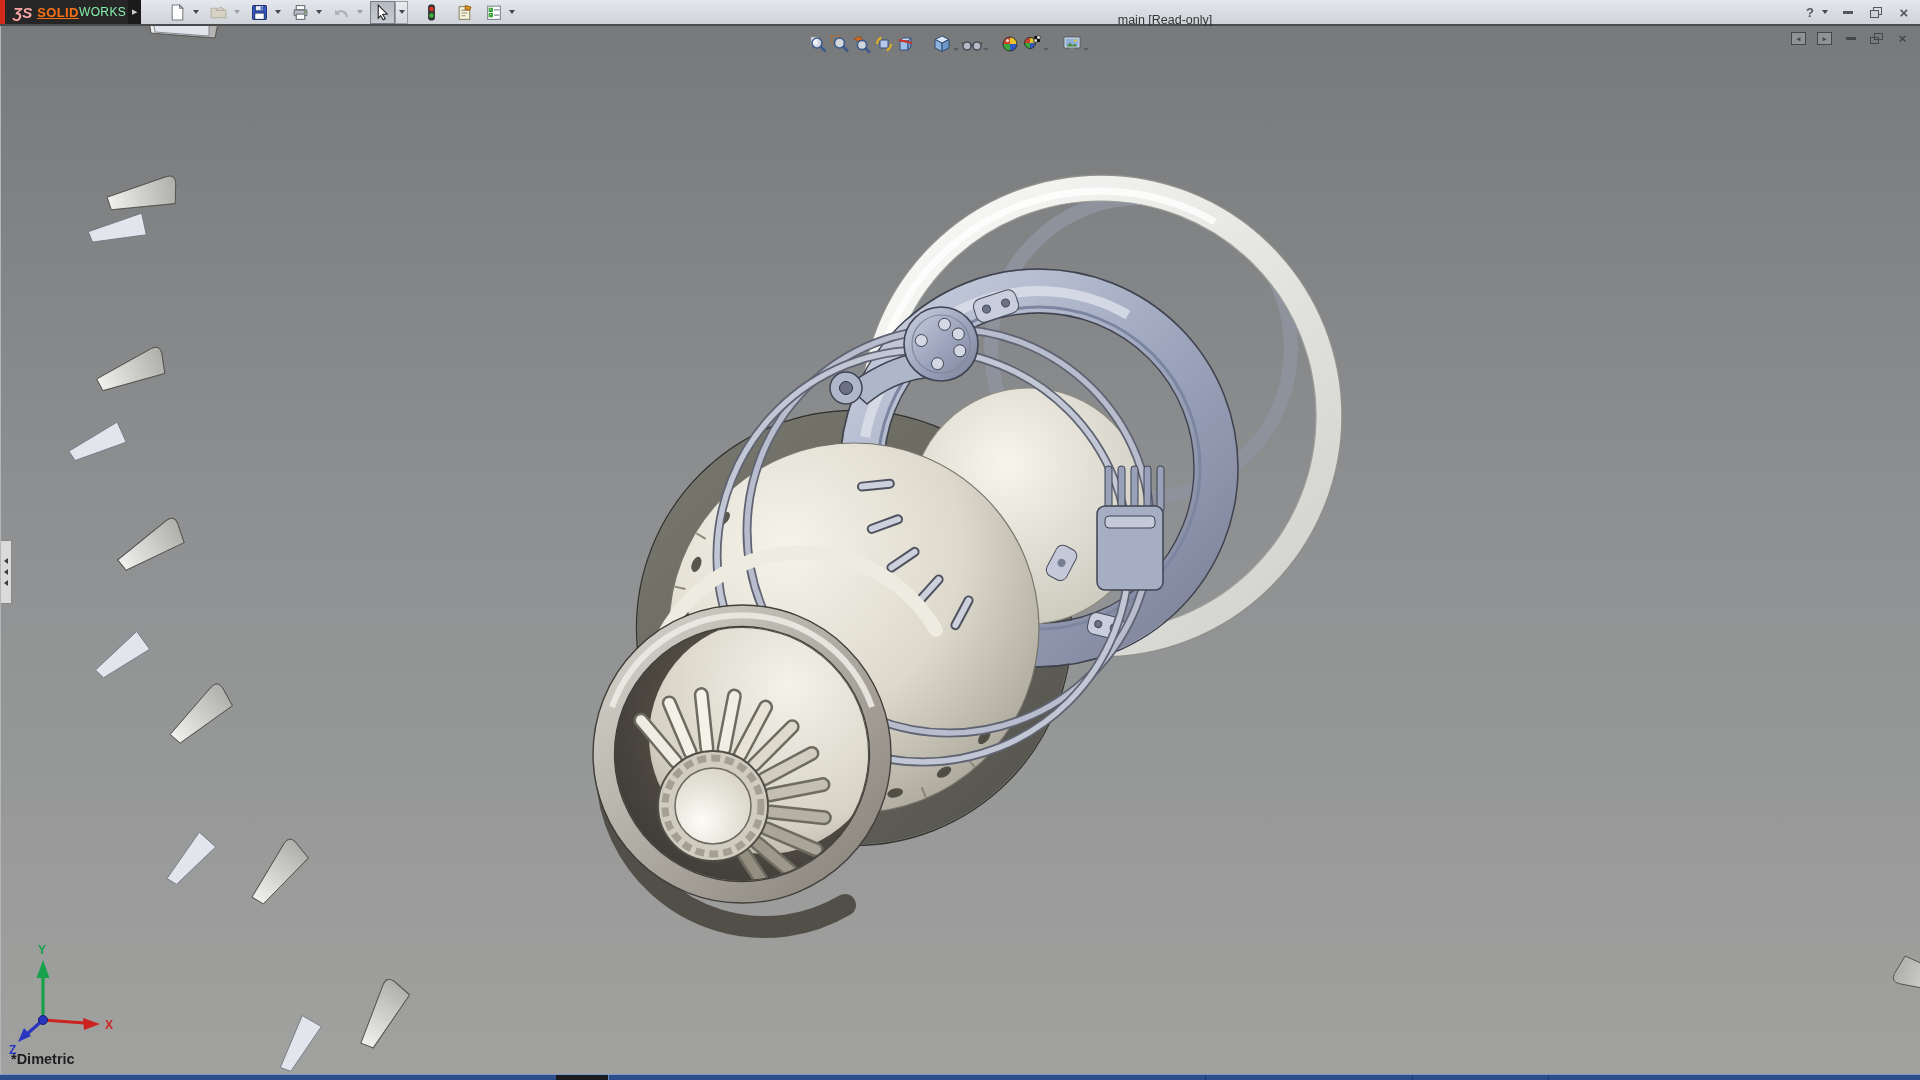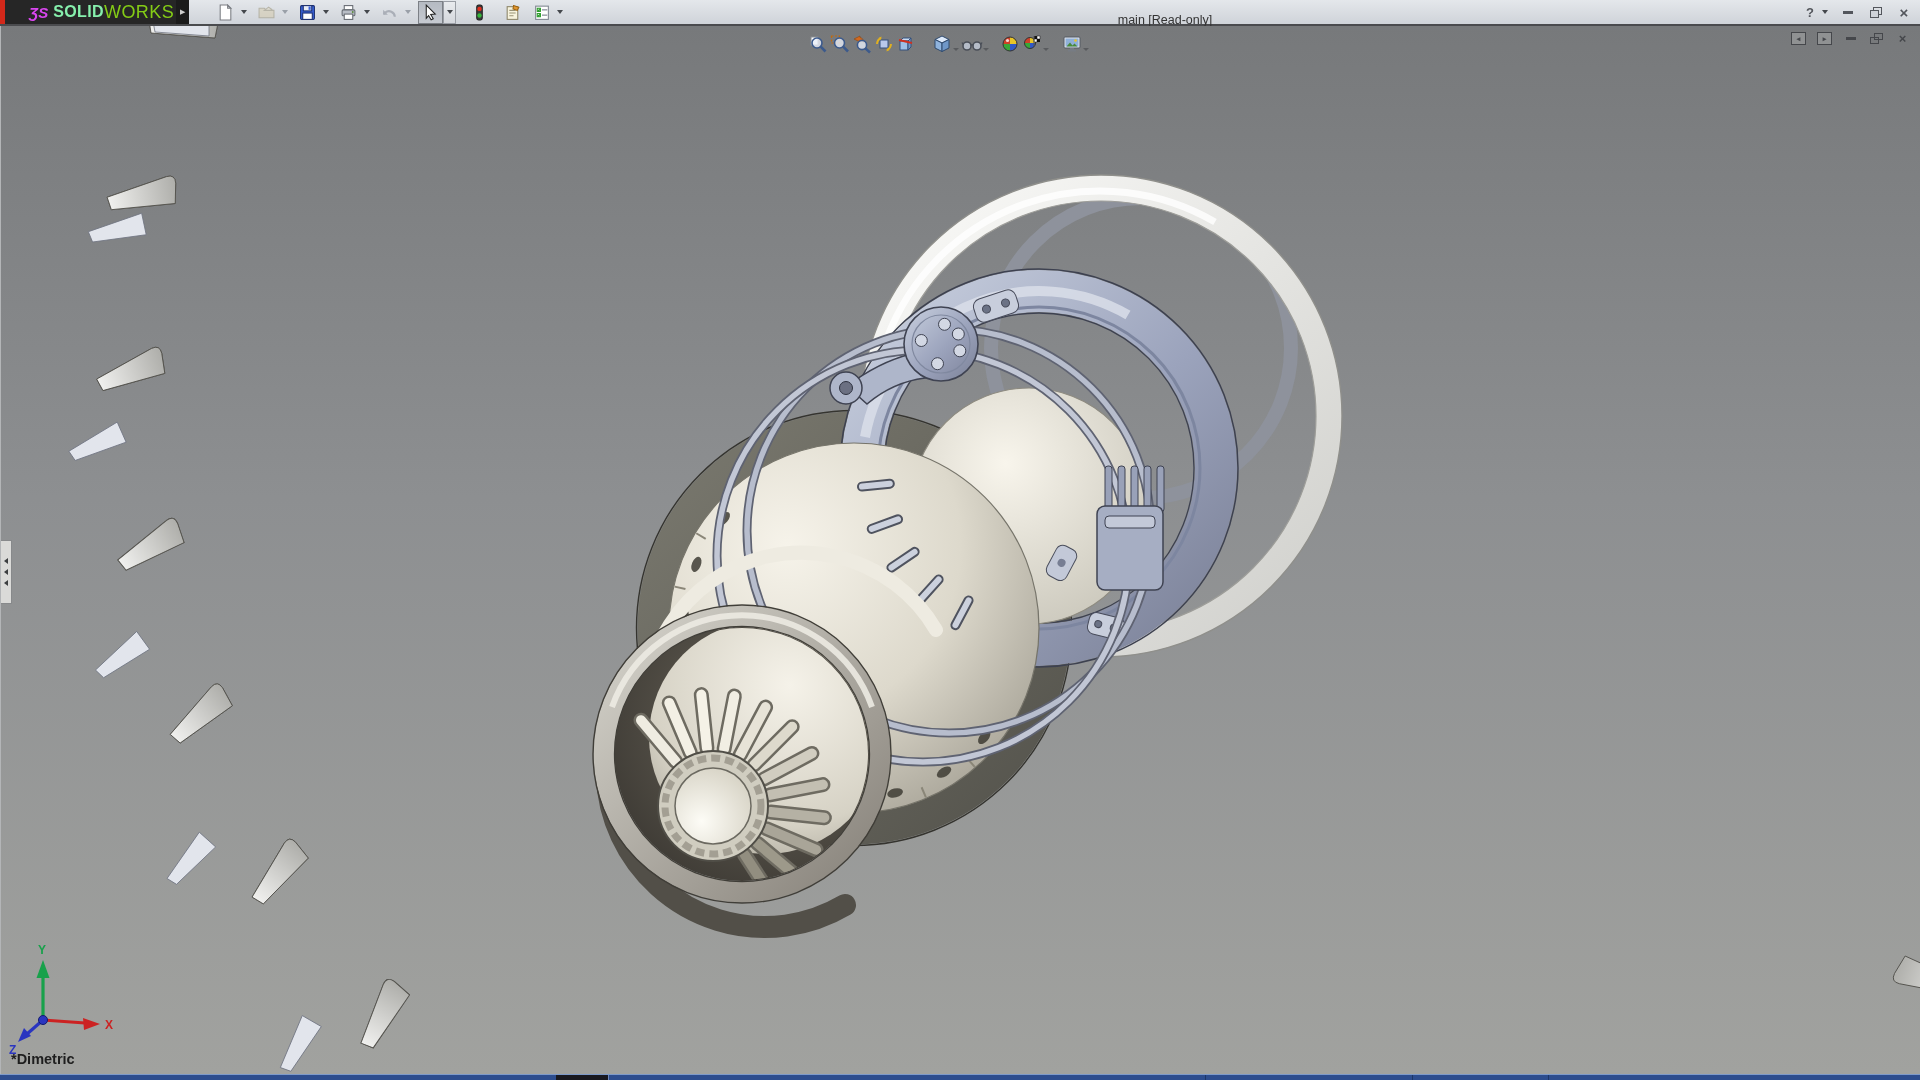--- a/index.html
+++ b/index.html
@@ -3,23 +3,23 @@
 <meta charset="utf-8">
 <style>
   html,body{margin:0;padding:0;width:1920px;height:1080px;overflow:hidden;
     font-family:"Liberation Sans",sans-serif;background:#8d8f91;}
   
   .titlebar{position:absolute;left:0;top:0;width:1920px;height:24px;
     background:linear-gradient(#e4e7eb,#cfd3d9);border-bottom:2px solid #4a4b4e;
     display:flex;align-items:center;}
   .red-strip{width:5px;height:24px;background:#d3281a;}
   .logo-block{height:24px;background:#262626;display:flex;align-items:center;padding:0 2px 0 8px;}
-  .logo-glyph{color:#d946ef;font-weight:bold;font-style:italic;font-size:15px;margin-right:5px;margin-left:16px;}
-  .brand-bold{color:#86efac;font-weight:700;font-size:16px;letter-spacing:.4px;}
-  .brand-light{color:#84cc16;font-weight:300;font-size:18px;letter-spacing:.4px;}
+  .logo-glyph{color:#fca5a5;font-weight:bold;font-style:italic;font-size:15px;margin-right:5px;}
+  .brand-bold{color:#f97316;font-weight:700;font-size:13px;letter-spacing:.4px;text-decoration:underline;}
+  .brand-light{color:#86efac;font-weight:300;font-size:12px;letter-spacing:.4px;}
   .logo-flyout{height:24px;width:13px;background:#1b1b1b;display:flex;align-items:center;justify-content:center;
     color:#cfcfcf;font-size:7px;cursor:pointer;}
   .tb-group{display:flex;align-items:center;margin-left:24px;}
   .tb-btn{width:23px;height:21px;display:flex;align-items:center;justify-content:center;border:1px solid transparent;}
   .tb-btn.disabled{opacity:.45;filter:grayscale(.6);}
   .tb-btn.pressed{background:linear-gradient(#b5bac2,#c6cad1);border:1px solid #7c8086;}
   .caretbox{width:11px;height:21px;display:flex;align-items:center;justify-content:center;margin-right:5px;}
   .caretbox.boxed{border:1px solid #9a9ea5;background:linear-gradient(#e9ebee,#d4d7dc);}
   .caret{width:0;height:0;border-left:3.5px solid transparent;border-right:3.5px solid transparent;
     border-top:4px solid #44474c;}

